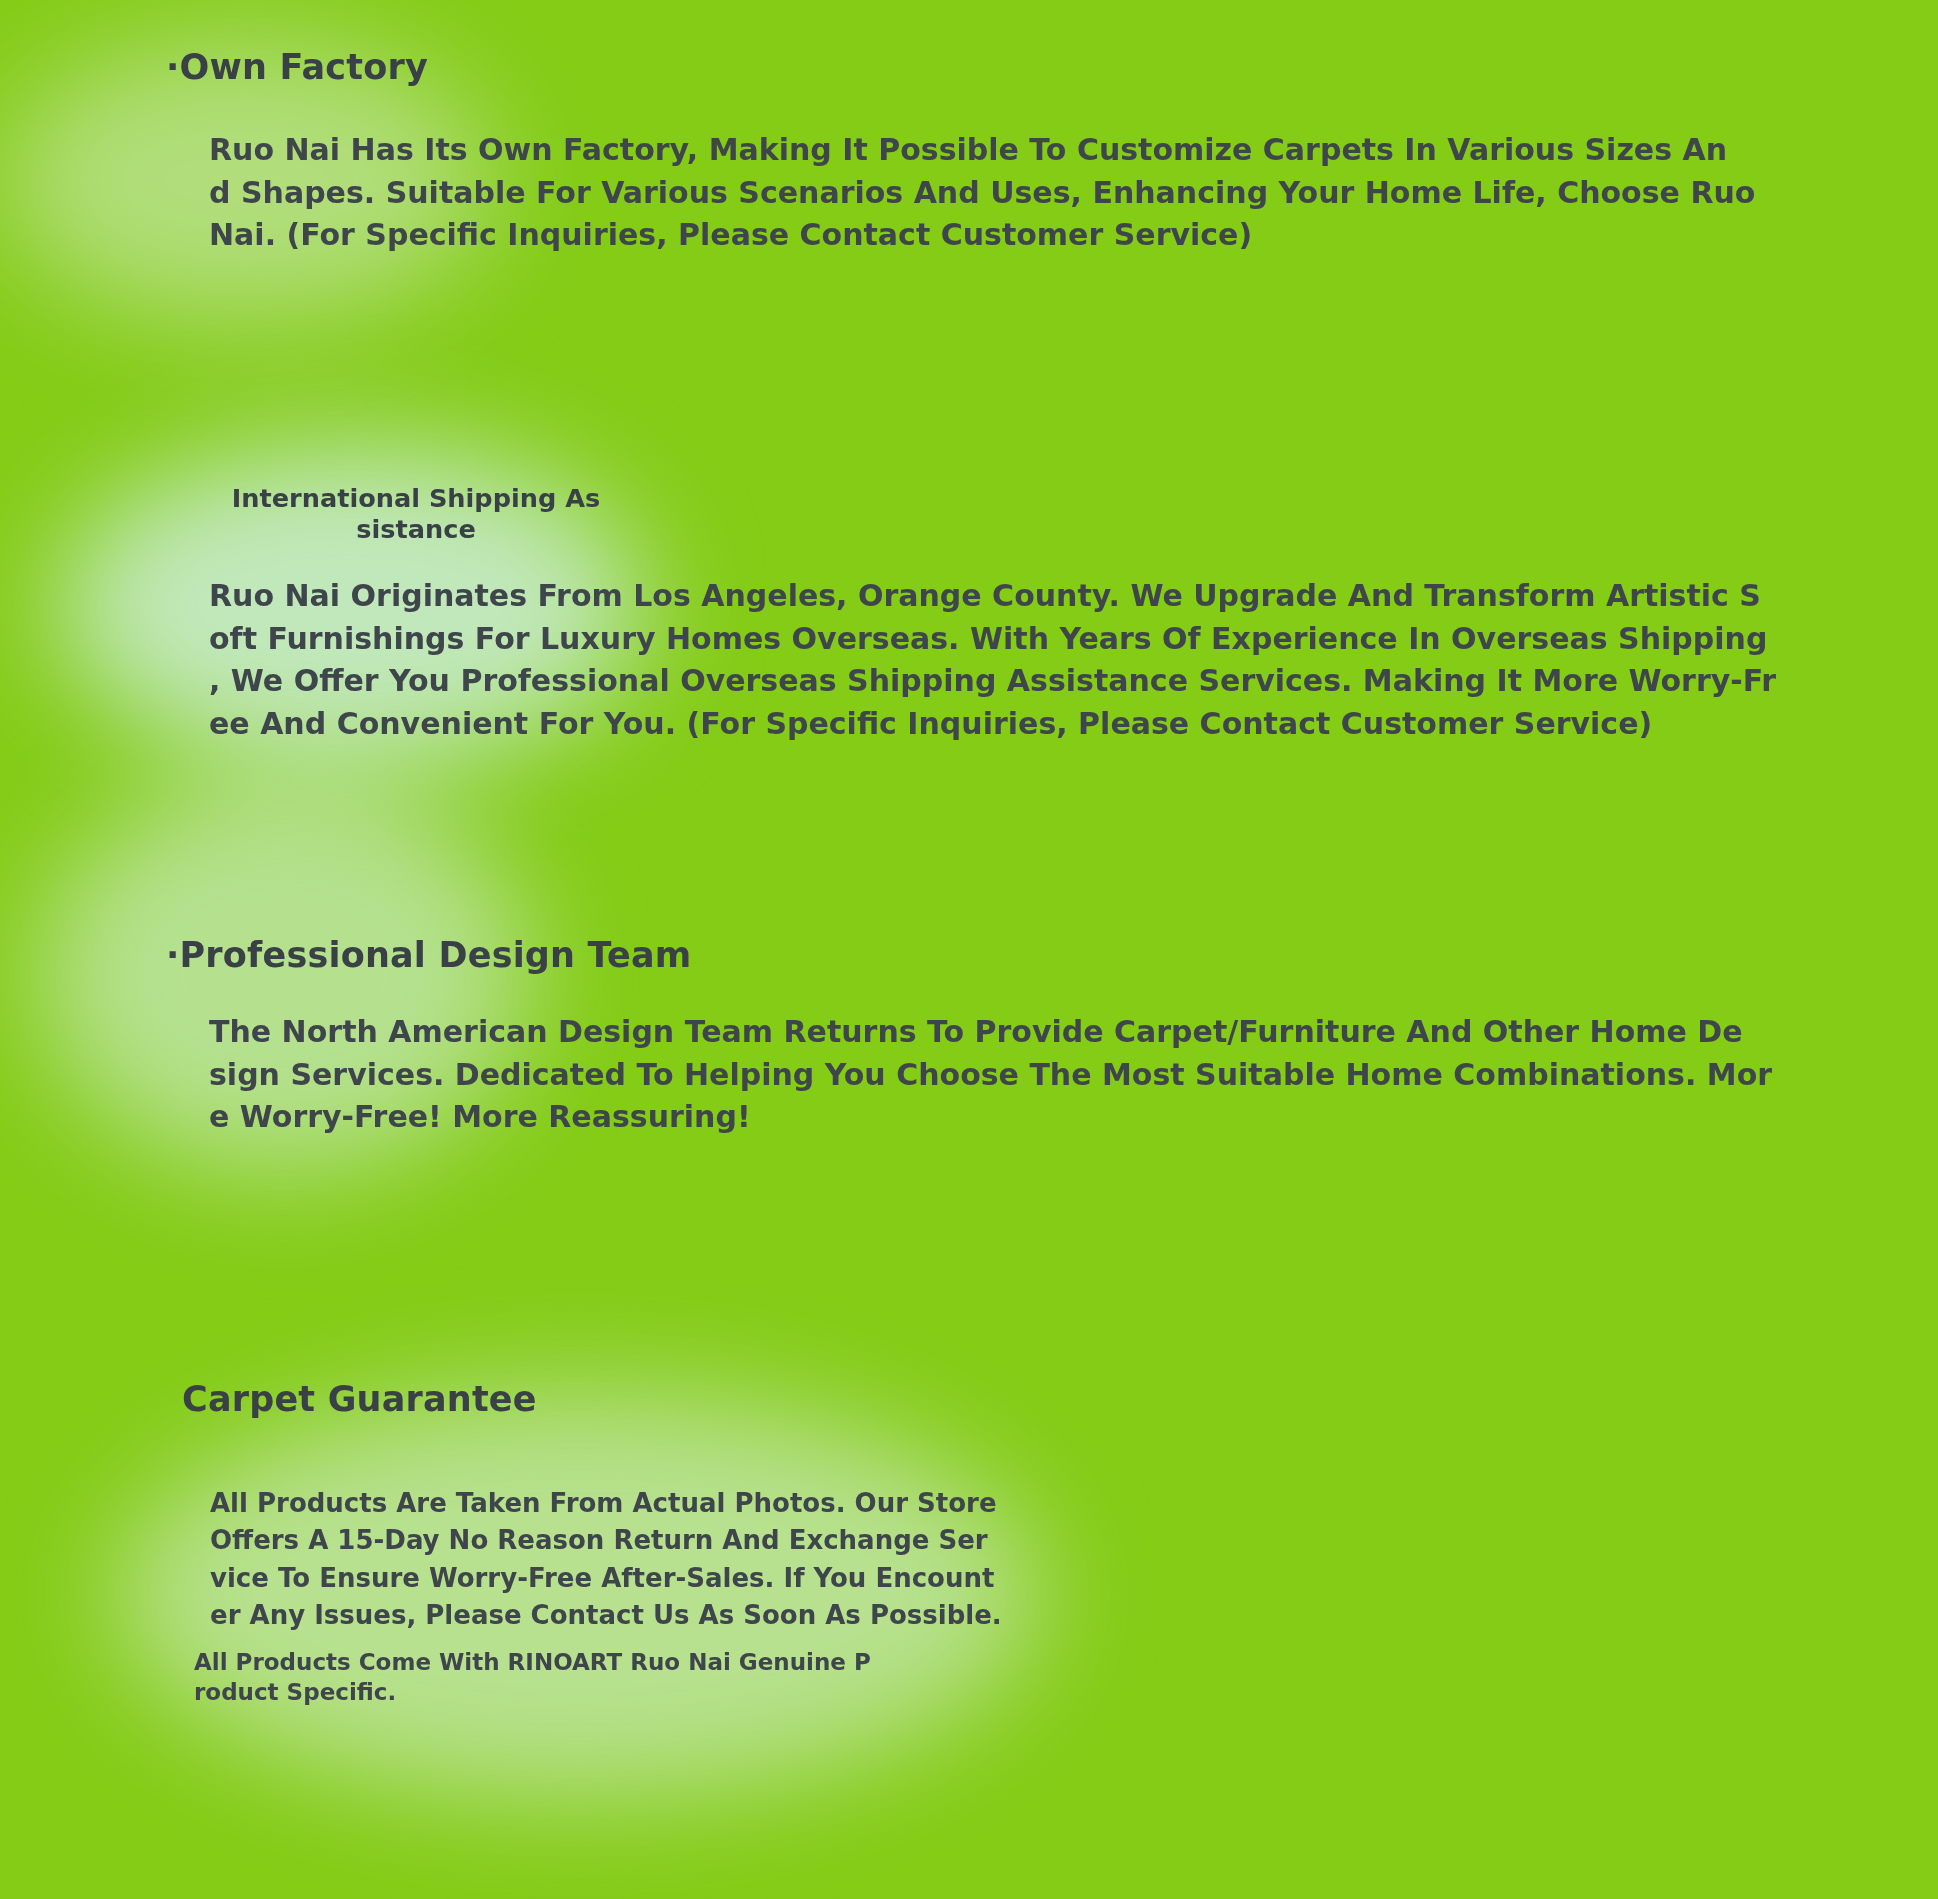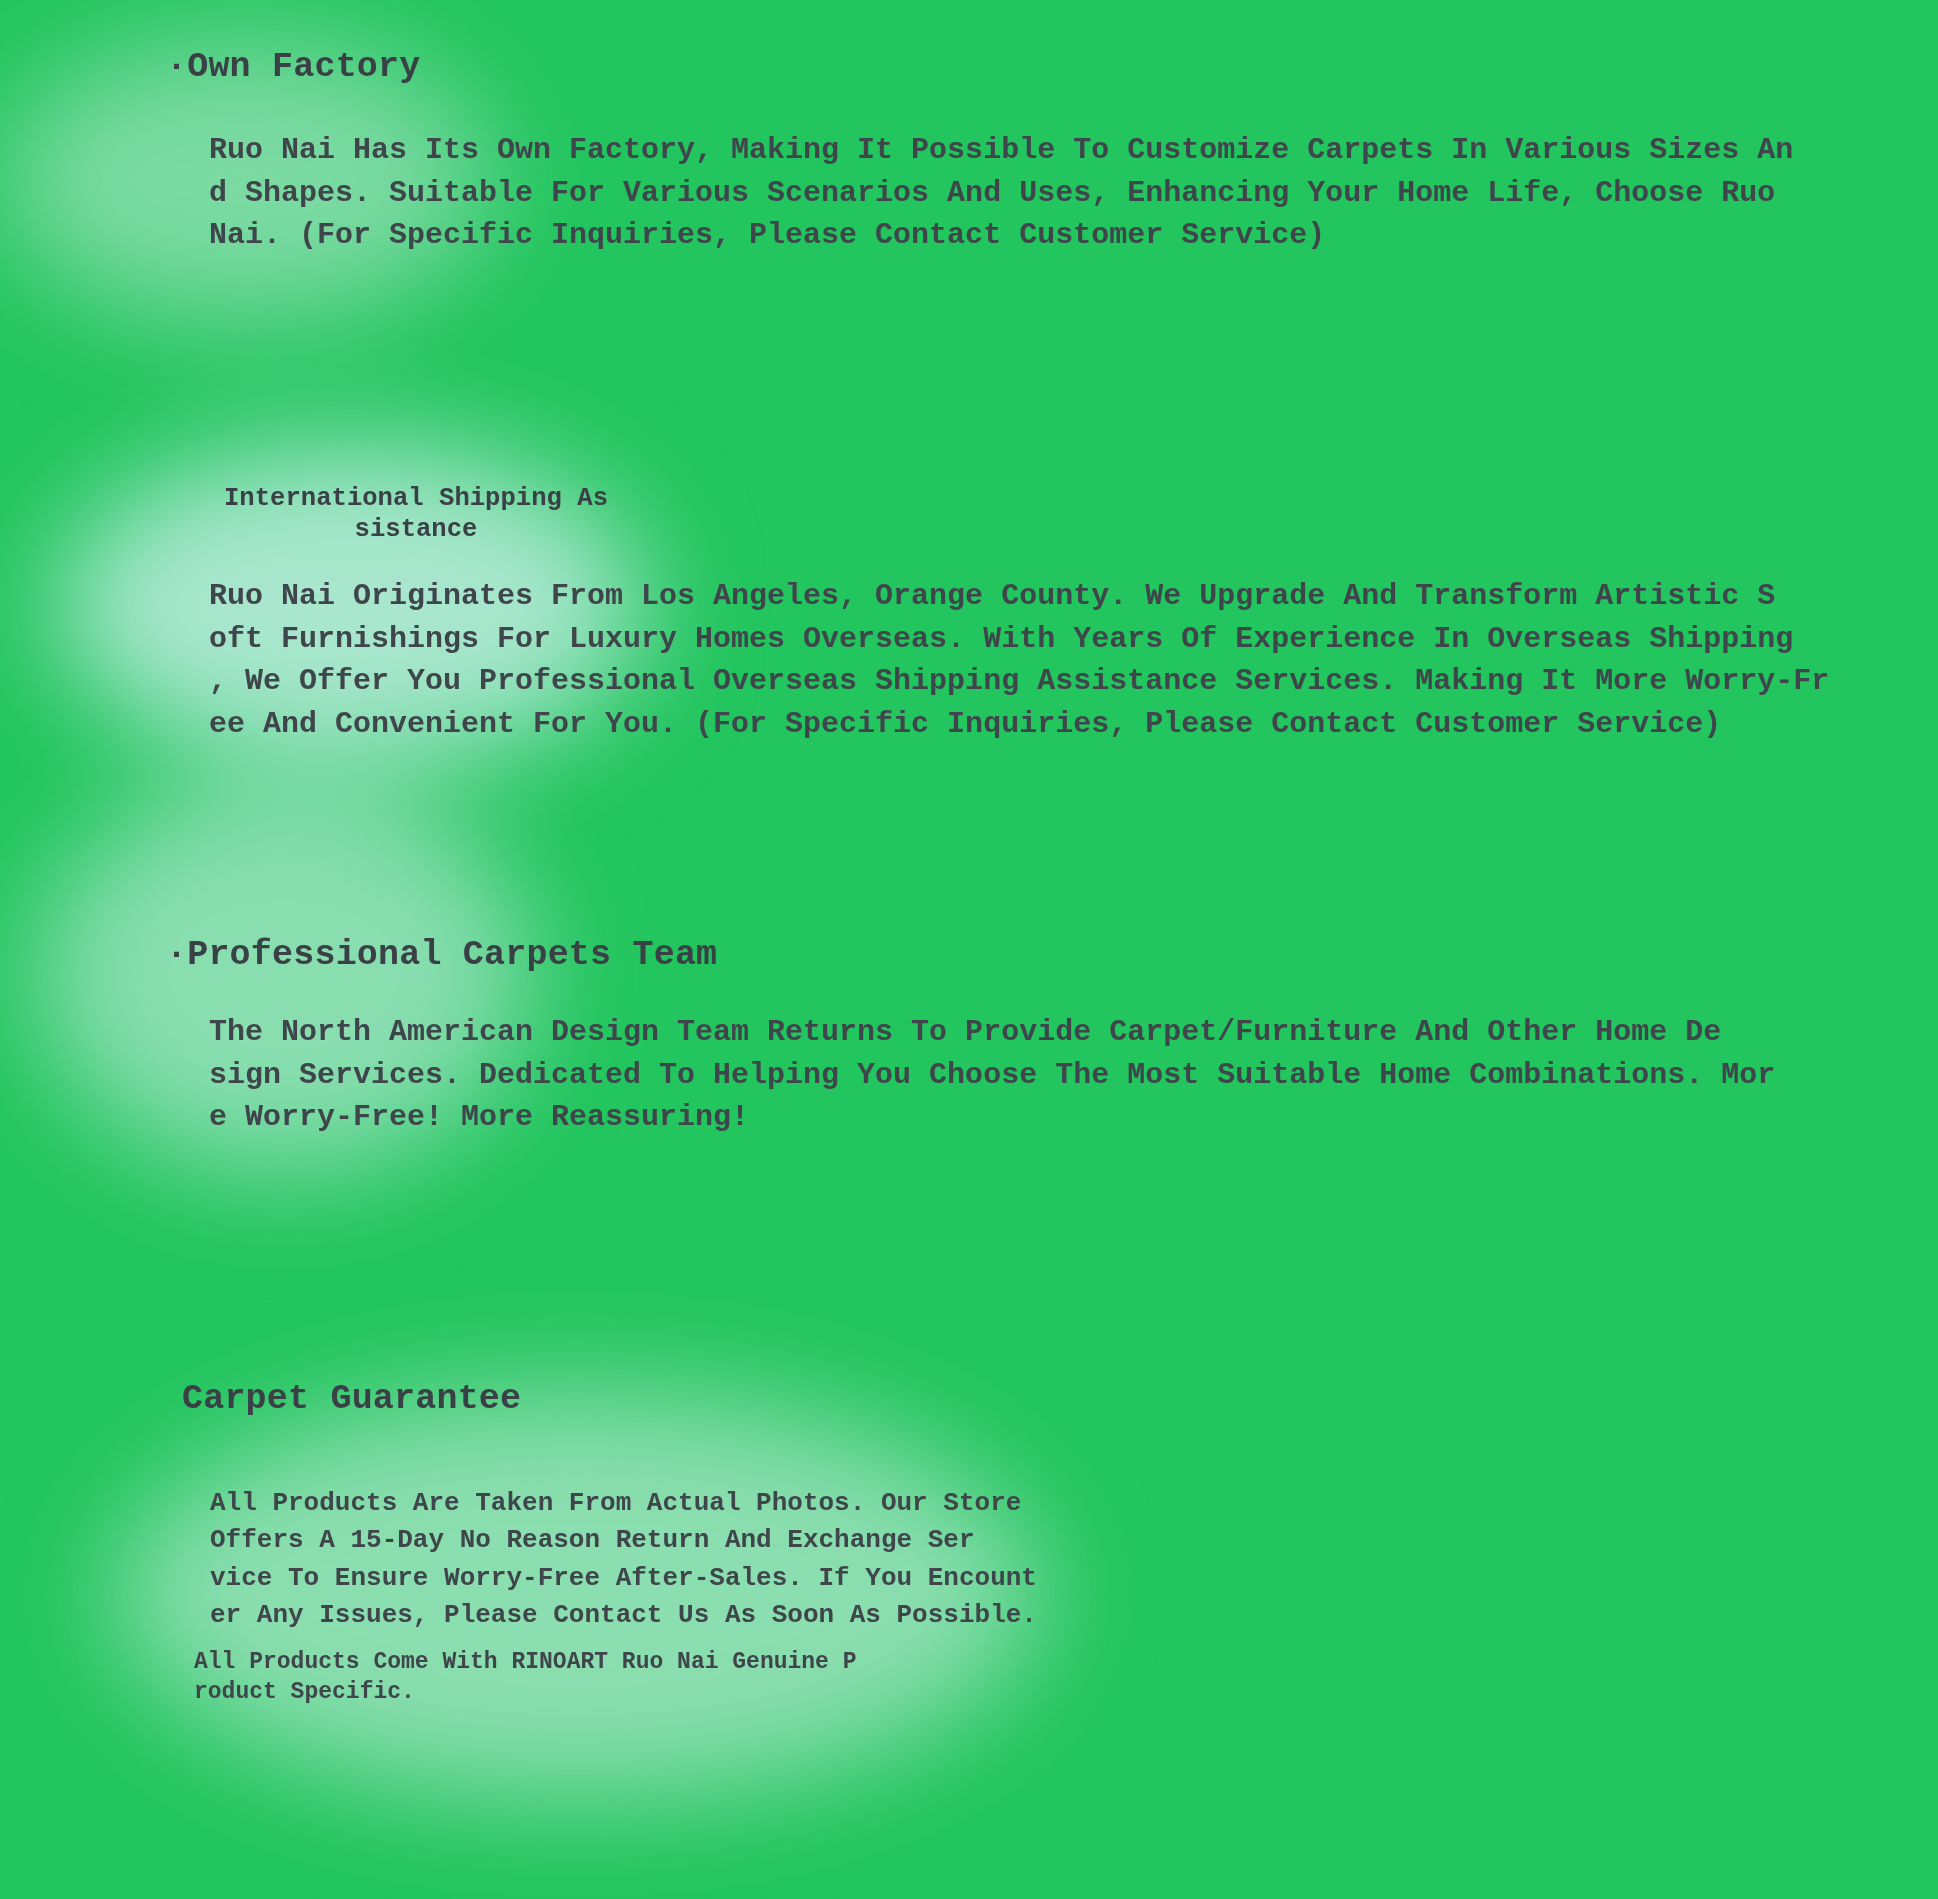--- a/index.html
+++ b/index.html
@@ -12,22 +12,21 @@
     height: 1899px;
     position: relative;
     overflow: hidden;
     font-family: "DejaVu Sans", "Liberation Sans", sans-serif;
     color: #3d4449;
   }
 
   .page {
     position: absolute;
     inset: 0;
-    background: #22c55e;
-    font-family: Liberation Mono, monospace;
+    background: #84cc16;
   }
 
   
   .wash {
     position: absolute;
     border-radius: 50%;
     filter: blur(57px);
     pointer-events: none;
   }
   .wash-a {
@@ -117,21 +116,21 @@
 d Shapes. Suitable For Various Scenarios And Uses, Enhancing Your Home Life, Choose Ruo
  Nai. (For Specific Inquiries, Please Contact Customer Service)</div>
 
   <div class="block heading-small" id="shipping-heading">International Shipping As
 sistance</div>
   <div class="block body-text" id="shipping-body">Ruo Nai Originates From Los Angeles, Orange County. We Upgrade And Transform Artistic S
 oft Furnishings For Luxury Homes Overseas. With Years Of Experience In Overseas Shipping
 , We Offer You Professional Overseas Shipping Assistance Services. Making It More Worry-Fr
 ee And Convenient For You. (For Specific Inquiries, Please Contact Customer Service)</div>
 
-  <div class="block heading" id="design-heading">·Professional Carpets Team</div>
+  <div class="block heading" id="design-heading">·Professional Design Team</div>
   <div class="block body-text" id="design-body">The North American Design Team Returns To Provide Carpet/Furniture And Other Home De
 sign Services. Dedicated To Helping You Choose The Most Suitable Home Combinations. Mor
 e Worry-Free! More Reassuring!</div>
 
   <div class="block heading" id="guarantee-heading">Carpet Guarantee</div>
   <div class="block body-text-lg" id="guarantee-body">All Products Are Taken From Actual Photos. Our Store
   Offers A 15-Day No Reason Return And Exchange Ser
 vice To Ensure Worry-Free After-Sales. If You Encount
 er Any Issues, Please Contact Us As Soon As Possible.</div>
   <div class="block body-text-sm" id="guarantee-note">All Products Come With RINOART Ruo Nai Genuine P

